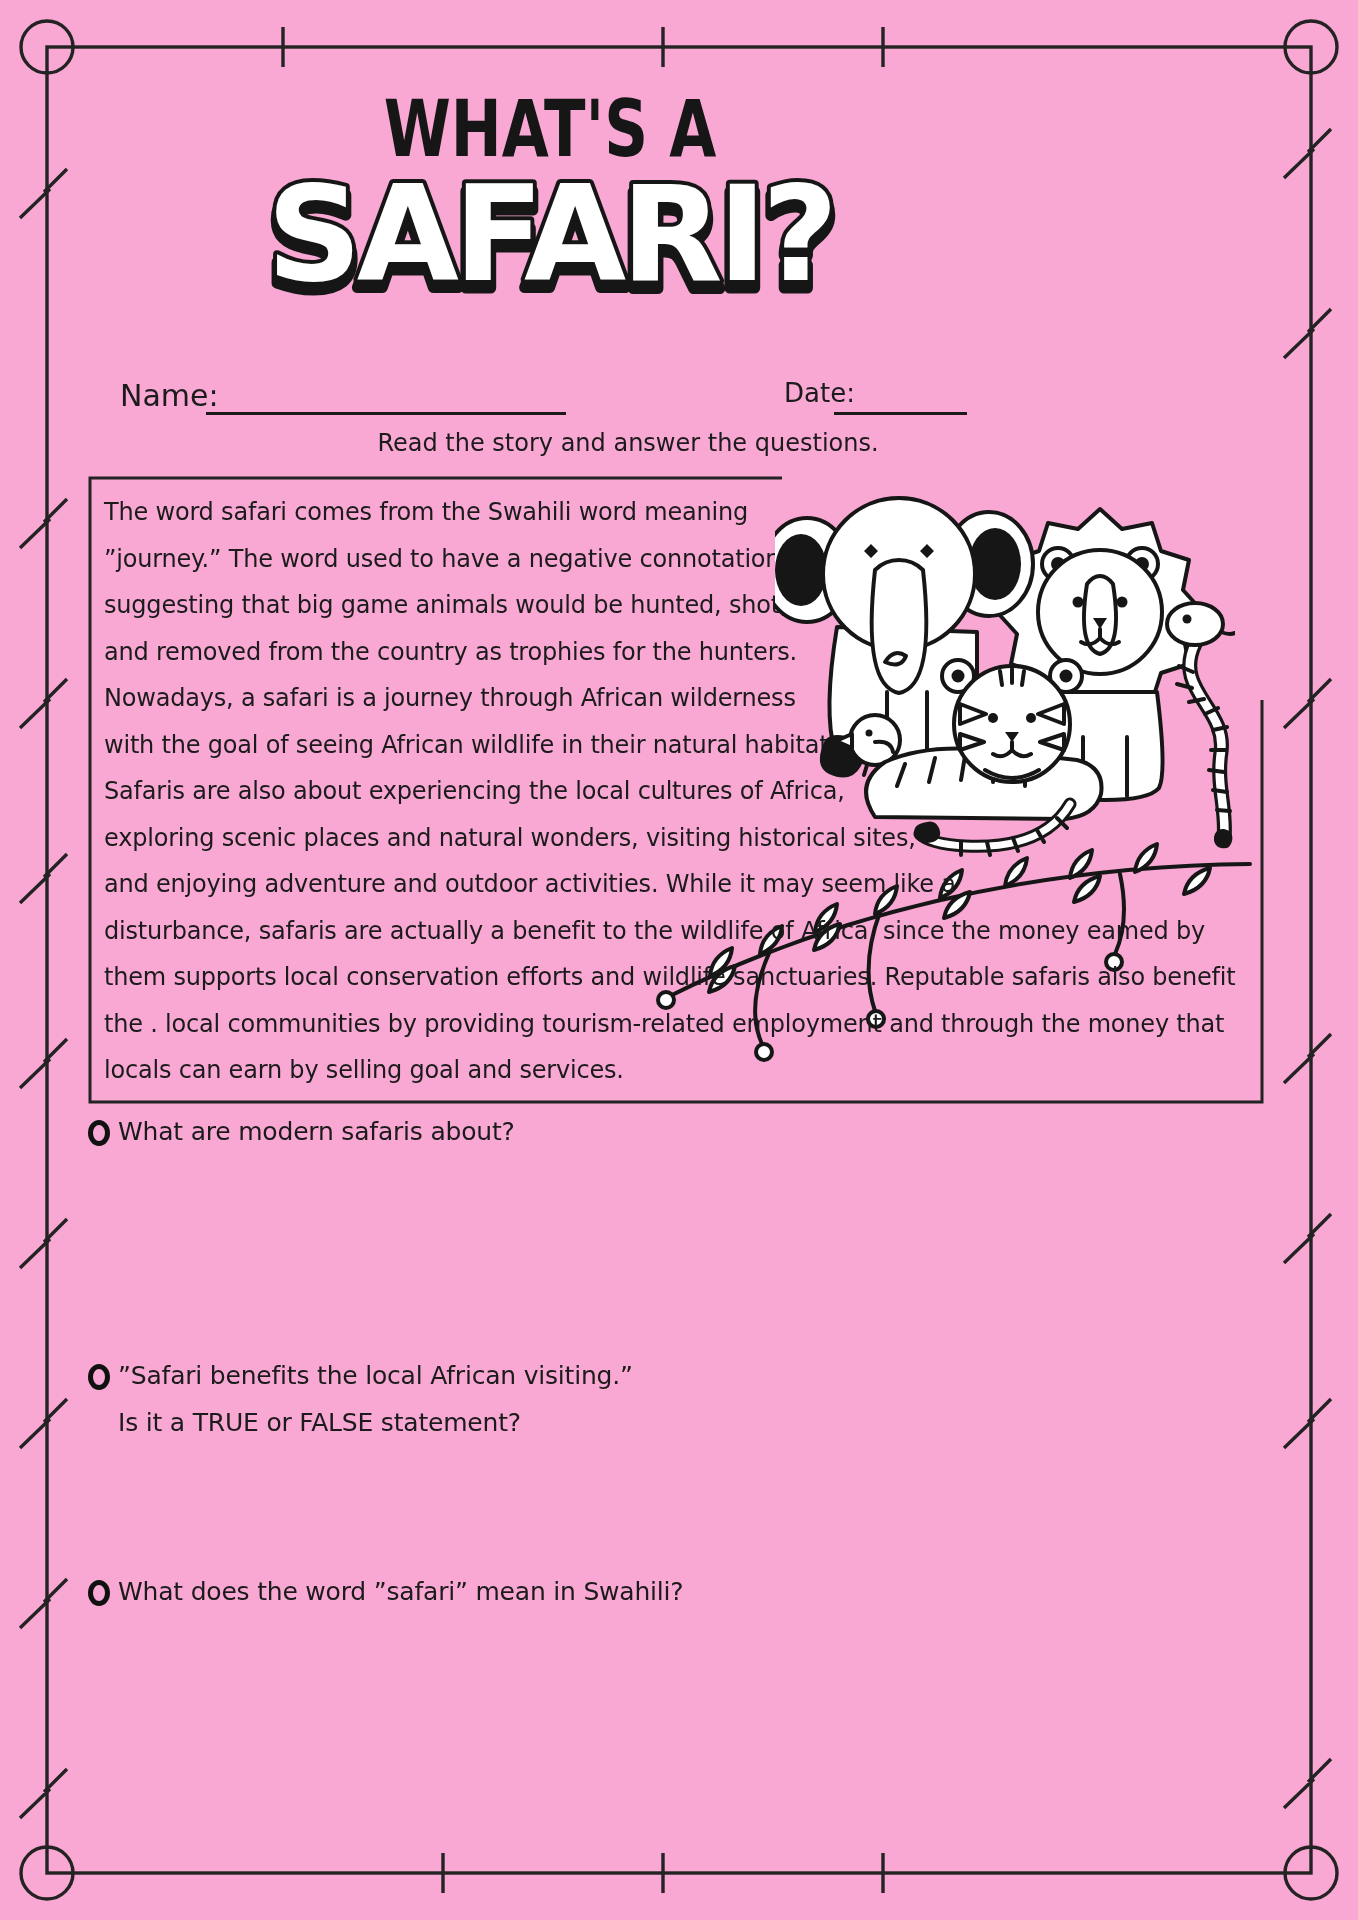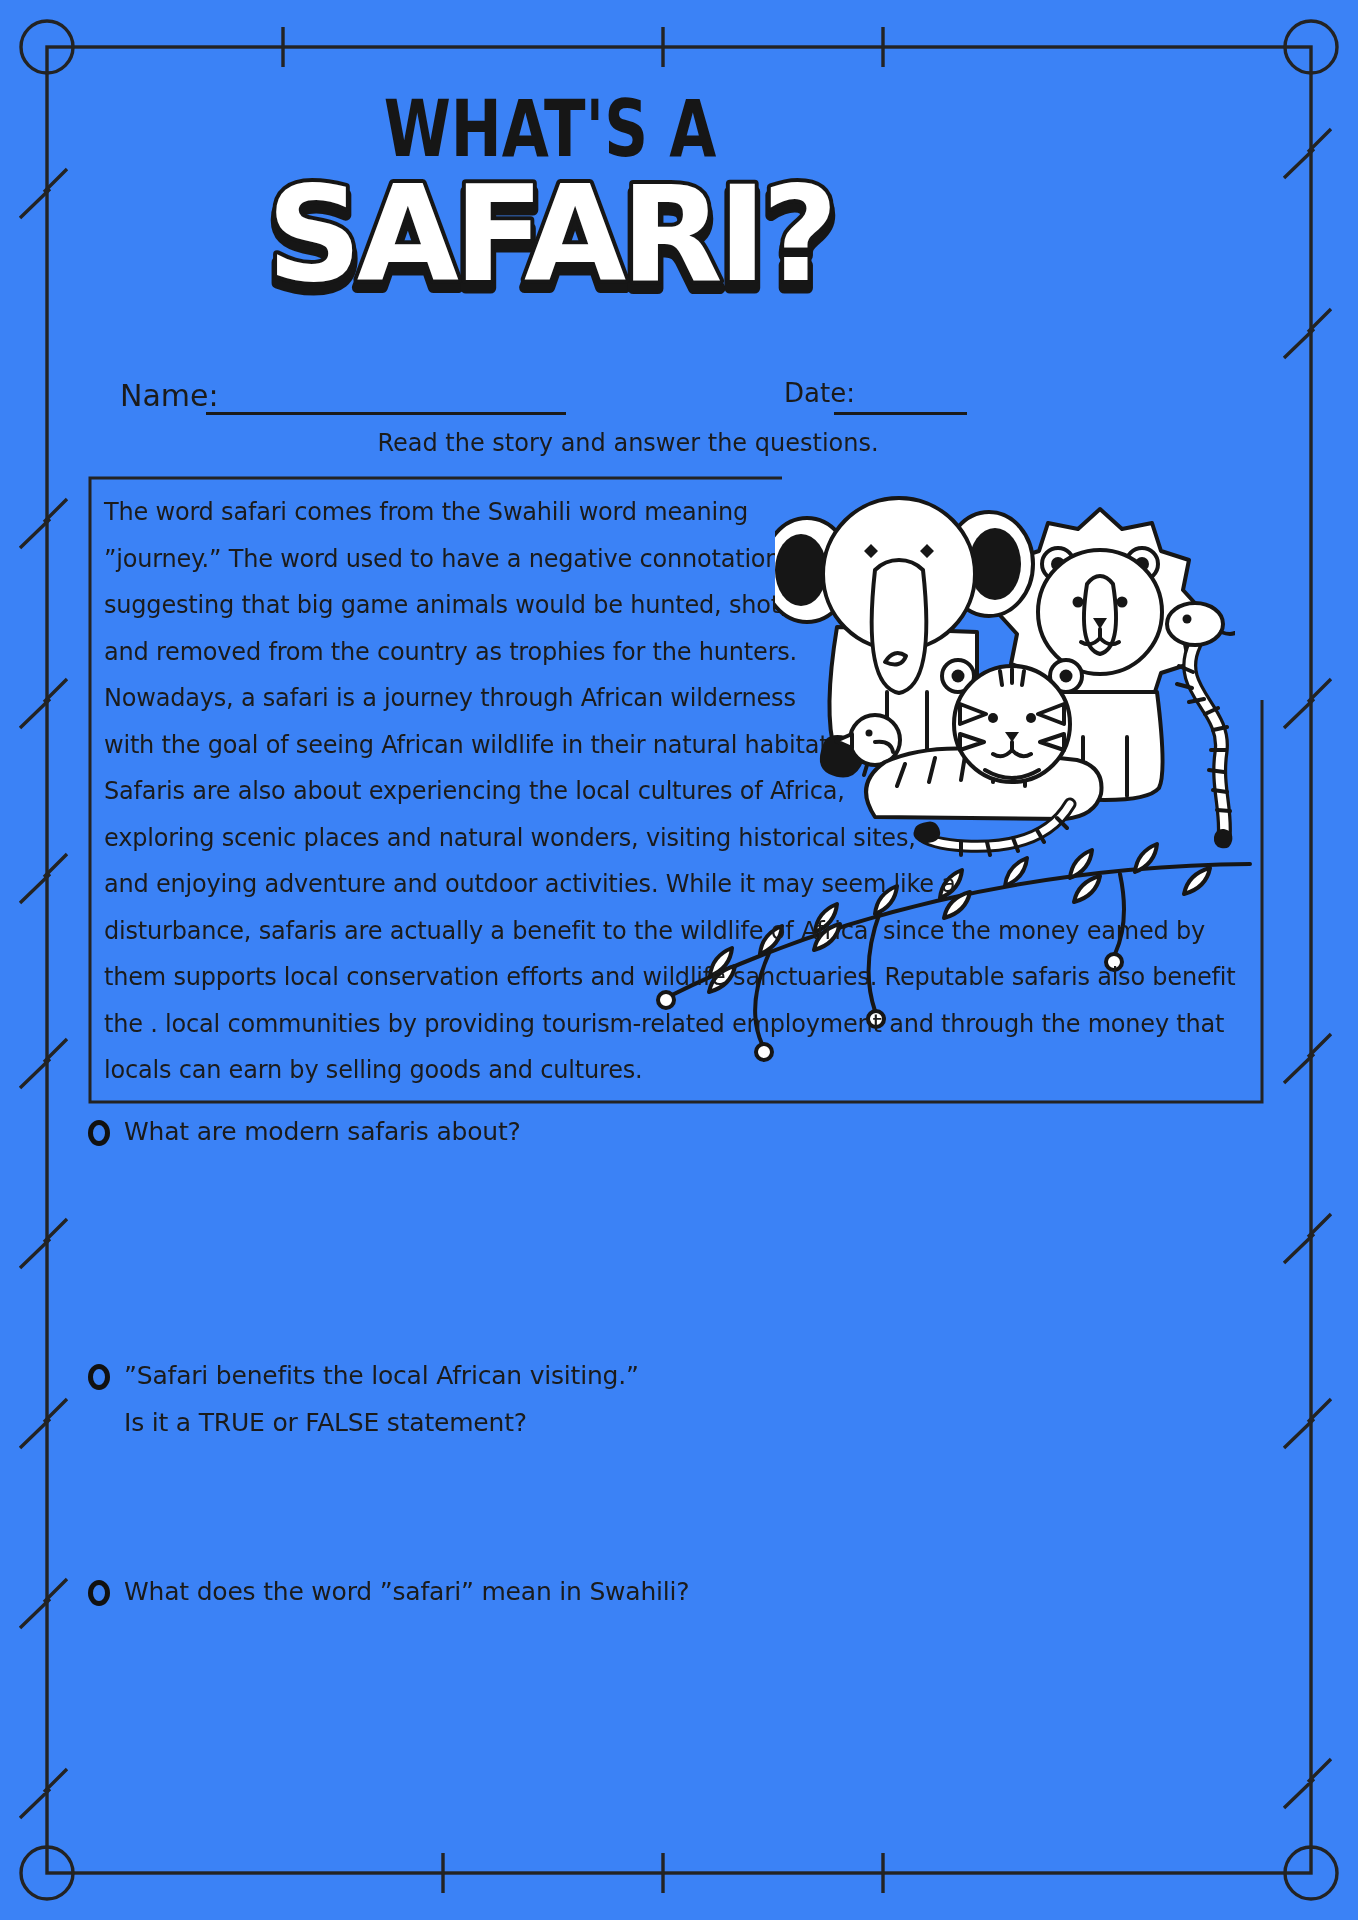--- a/index.html
+++ b/index.html
@@ -1,18 +1,18 @@
 <!DOCTYPE html>
 <html><head>
 <meta charset="utf-8">
 <style>
   html,body { margin:0; padding:0; background:#888; }
   .page {
     position:relative; width:1358px; height:1920px; margin:0 auto;
-    background:#3b82f6; overflow:hidden;
+    background:#f9a8d4; overflow:hidden;
     font-family:"DejaVu Sans", sans-serif; color:#1b1b1b;
   }
   svg { display:block; }
   .overlay { position:absolute; left:0; top:0; z-index:1; }
   .stroke { fill:none; stroke:#232323; stroke-width:3.4; }
 
   
   .title-line1 {
     position:absolute; left:0; top:84px; width:1100px; text-align:center;
     font-size:78px; font-weight:bold; color:#161616; letter-spacing:0px;
@@ -42,21 +42,21 @@
   
   .passage {
     position:absolute; left:104px; top:489px; z-index:4;
     font-size:24px; line-height:46.5px; letter-spacing:-0.2px; white-space:nowrap;
   }
   .illus { position:absolute; z-index:2; }
   .animals { left:775px; top:452px; z-index:5; }
   .vine { left:650px; top:826px; z-index:2; }
 
   
-  .question { position:absolute; left:88px; z-index:3; display:flex; gap:14px;
+  .question { position:absolute; left:88px; z-index:3; display:flex; gap:8px;
               font-size:25px; line-height:47px; letter-spacing:-0.2px; white-space:nowrap; }
   .bullet {
     flex:0 0 auto; width:12px; height:16px; margin-top:12px;
     border:5.5px solid #111; border-radius:50%;
   }
   .q1 { top:1108px; } .q2 { top:1352px; } .q3 { top:1568px; } .q4 { top:1732px; }
   .answer-blank {
     display:inline-block; width:330px; height:22px; margin:0 10px;
     border-bottom:3.5px dashed #1b1b1b; vertical-align:baseline;
   }
@@ -194,21 +194,21 @@
     <div>suggesting that big game animals would be hunted, shot,</div>
     <div>and removed from the country as trophies for the hunters.</div>
     <div>Nowadays, a safari is a journey through African wilderness</div>
     <div>with the goal of seeing African wildlife in their natural habitat.</div>
     <div>Safaris are also about experiencing the local cultures of Africa,</div>
     <div>exploring scenic places and natural wonders, visiting historical sites,</div>
     <div>and enjoying adventure and outdoor activities. While it may seem like a</div>
     <div>disturbance, safaris are actually a benefit to the wildlife of Africa, since the money eamed by</div>
     <div>them supports local conservation efforts and wildlife sanctuaries. Reputable safaris also benefit</div>
     <div>the . local communities by providing tourism-related employment and through the money that</div>
-    <div>locals can earn by selling goods and cultures.</div>
+    <div>locals can earn by selling goal and services.</div>
   </div>
 
   <div class="question q1">
     <span class="bullet"></span>
     <div class="q-text">
       <div>What are modern safaris about?</div>
     </div>
   </div>
 
   <div class="question q2">

